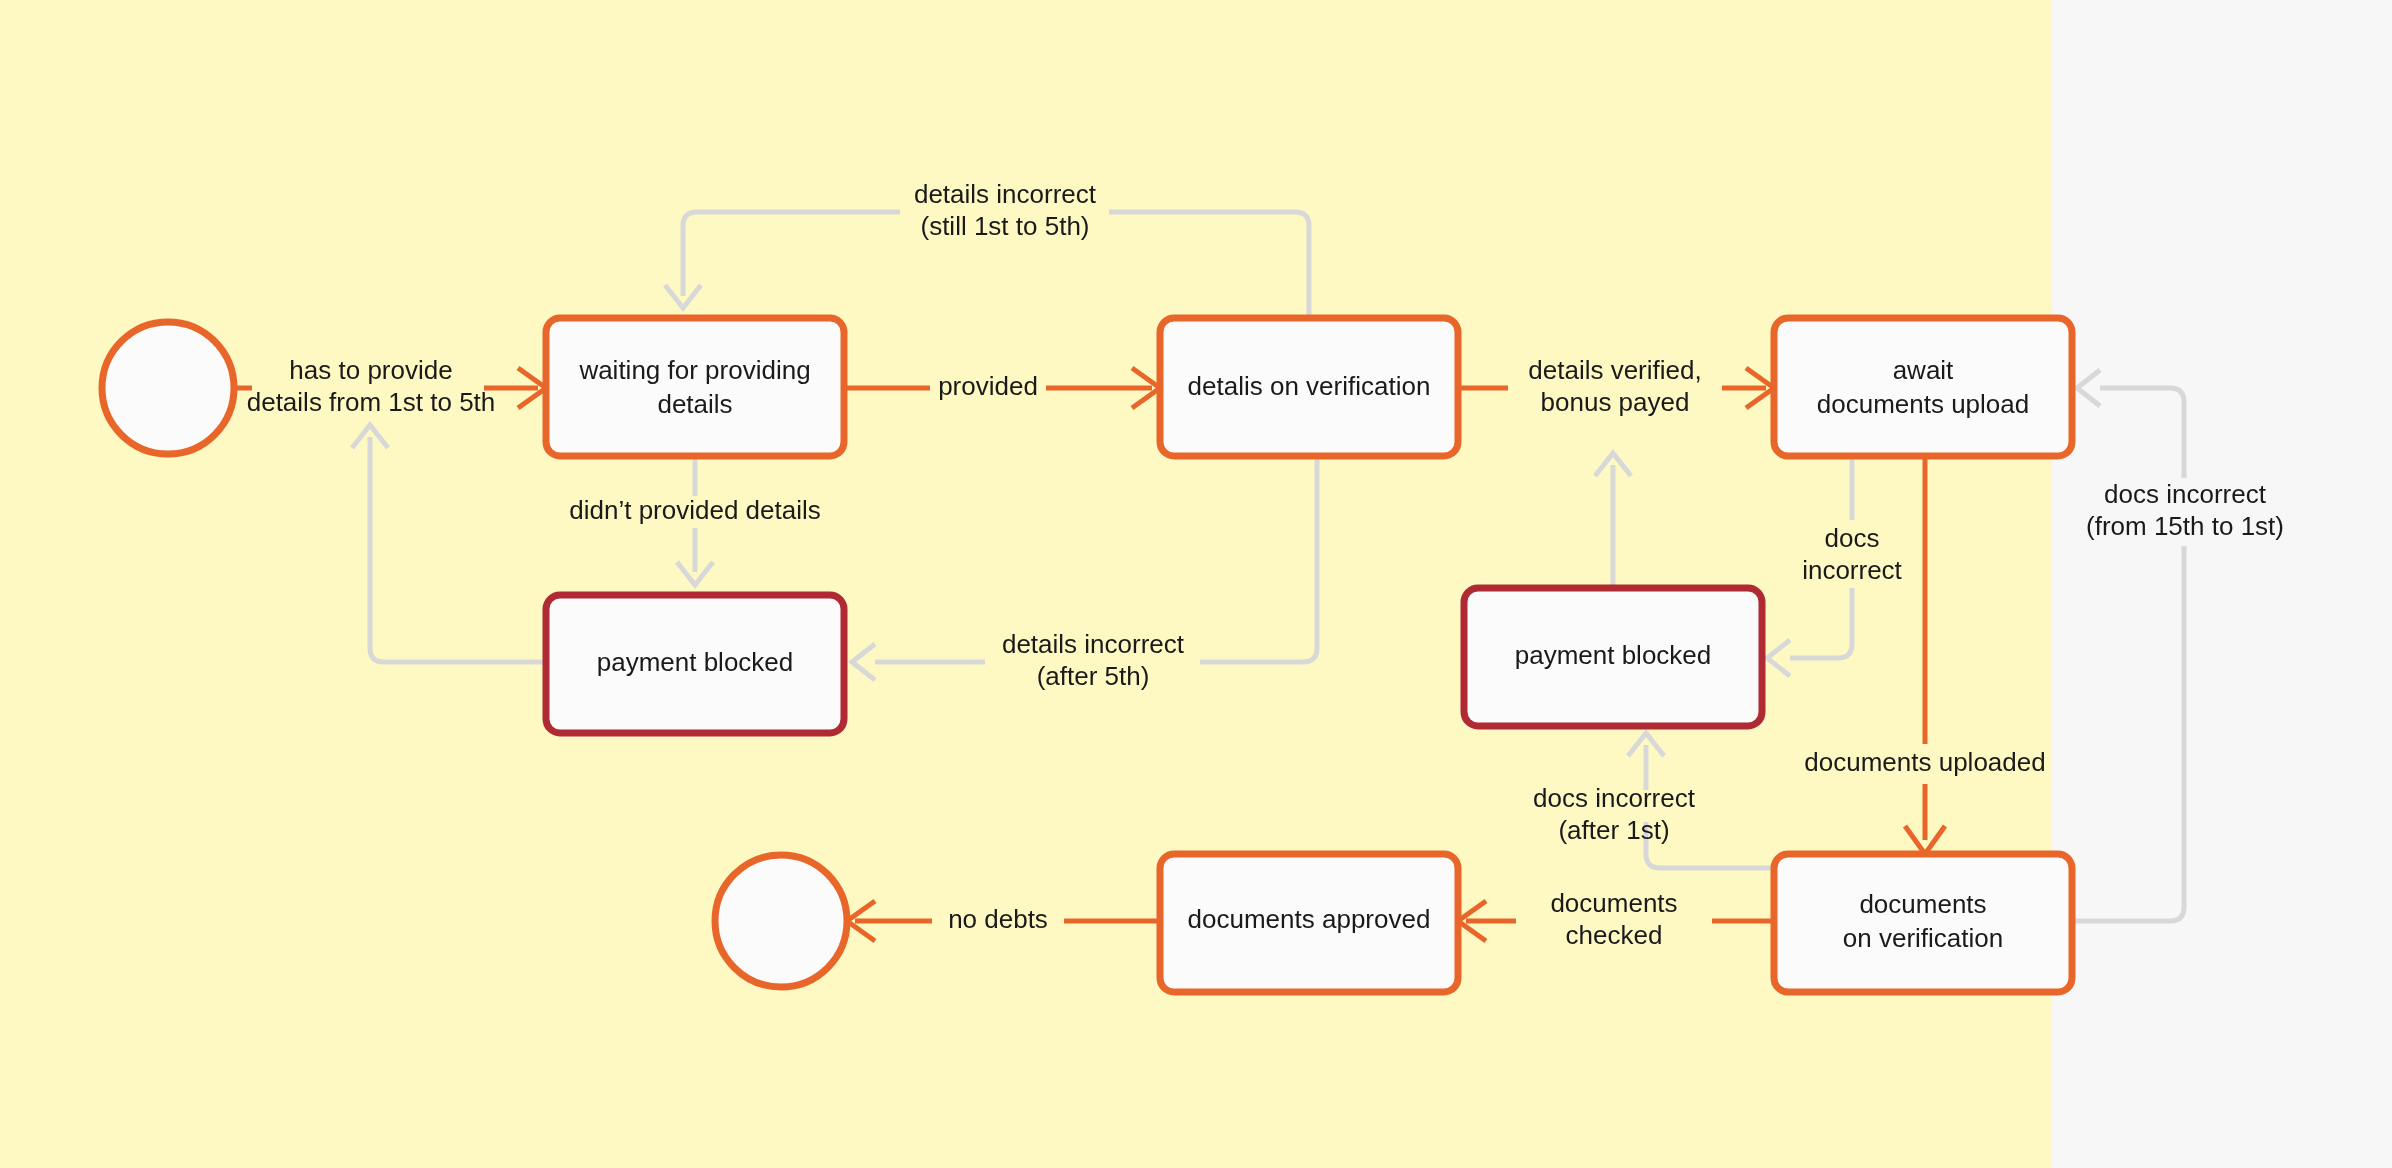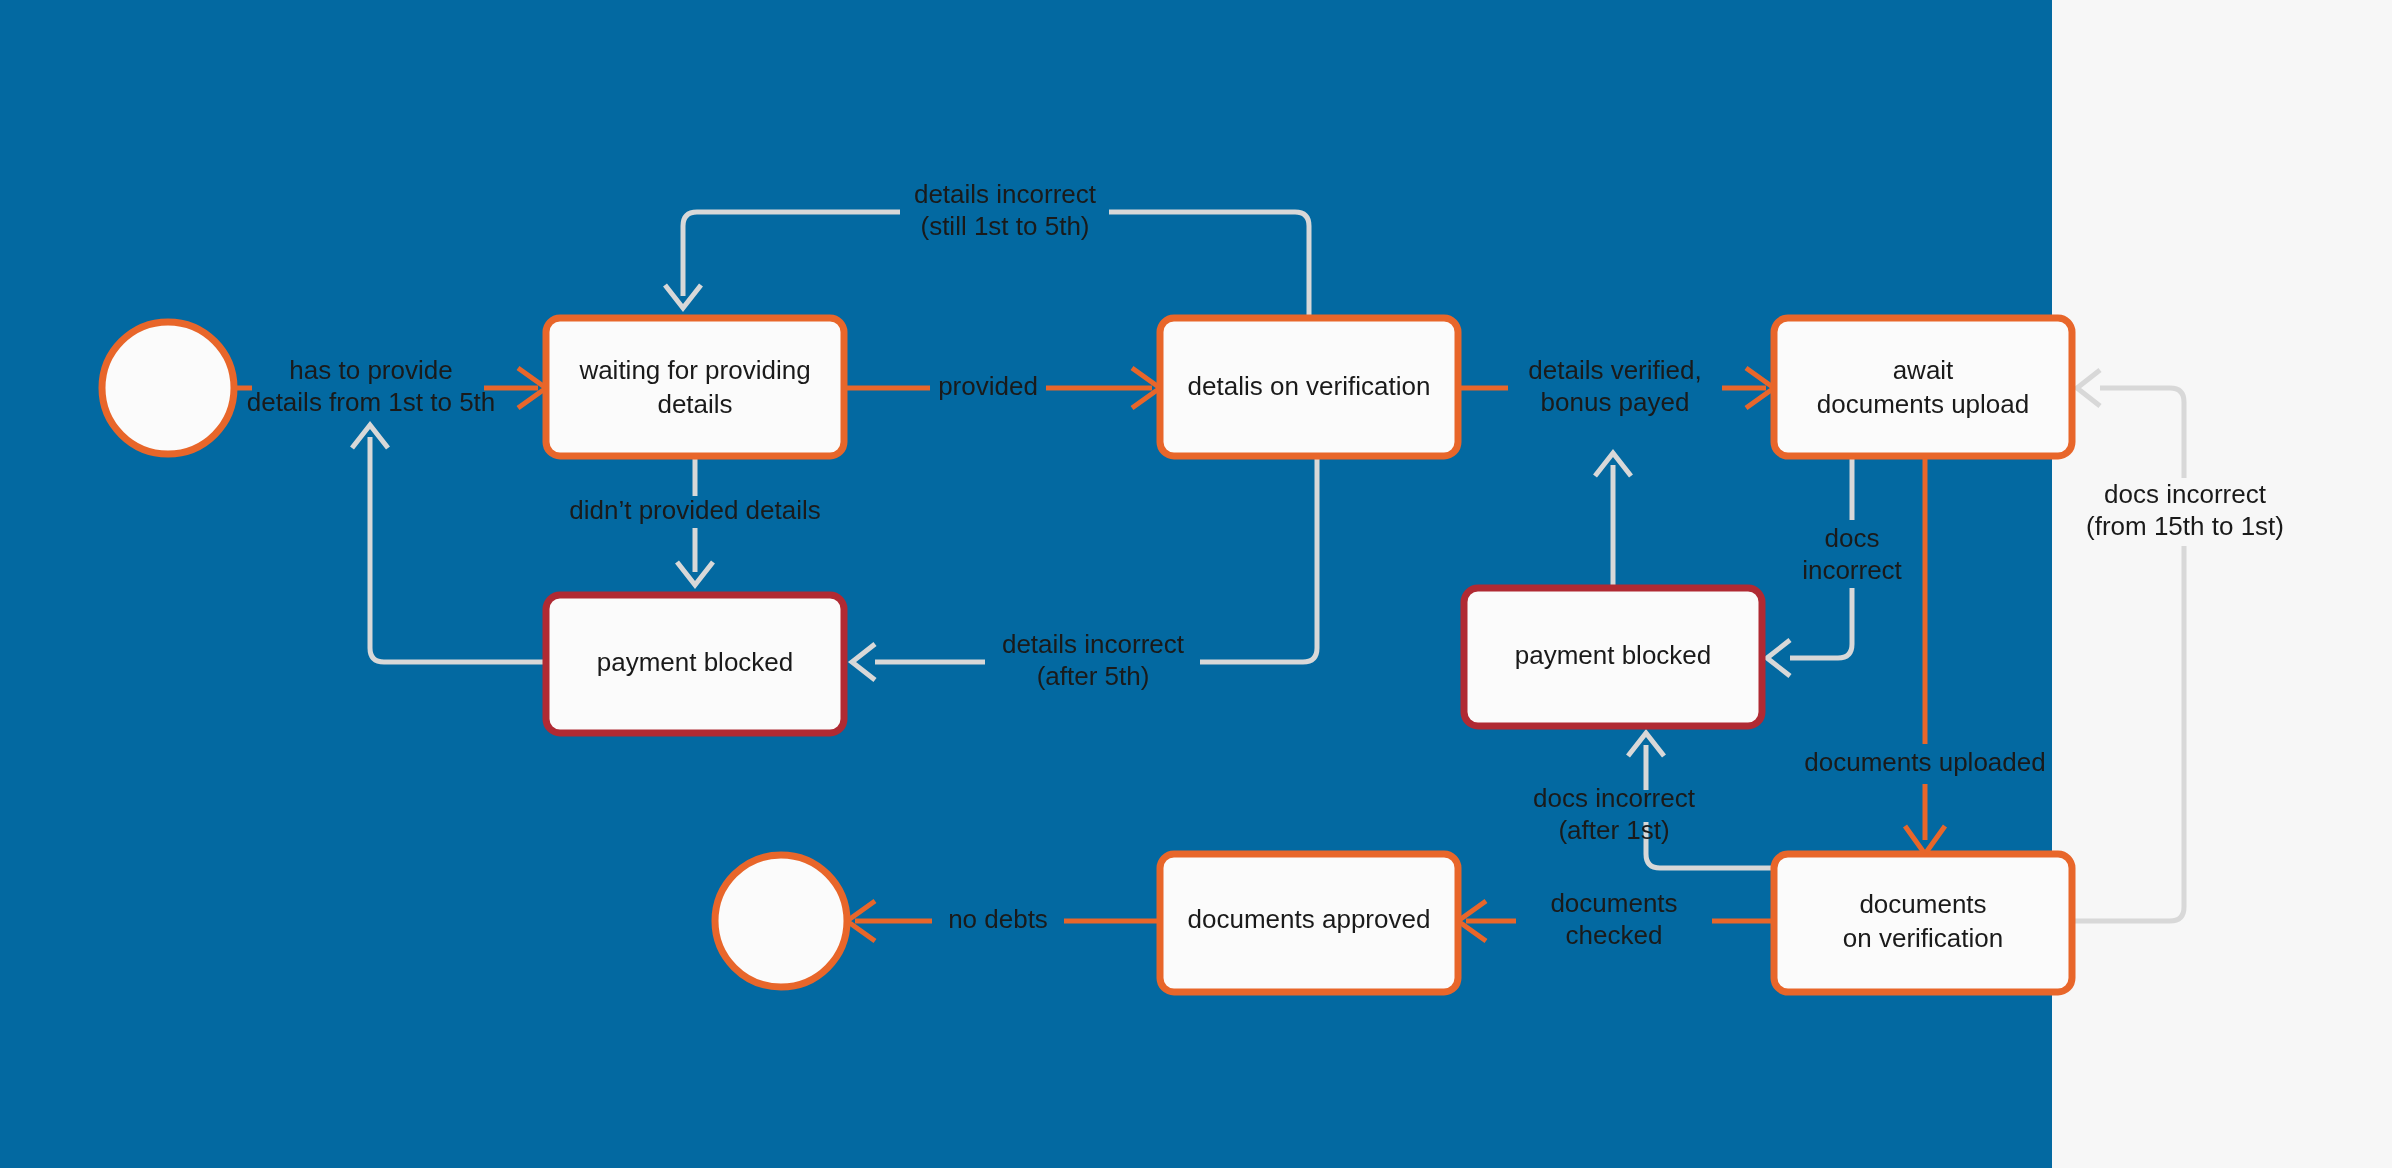--- a/index.html
+++ b/index.html
@@ -10,21 +10,21 @@
   body {
     width: 2392px;
     height: 1168px;
     overflow: hidden;
     font-family: "Liberation Sans", sans-serif;
   }
   #canvas {
     position: relative;
     width: 2052px;
     height: 1168px;
-    background: #0369a1;
+    background: #fef9c3;
   }
   svg.diagram {
     position: absolute;
     top: 0;
     left: 0;
     width: 2392px;
     height: 1168px;
     display: block;
   }
   .node-label {

